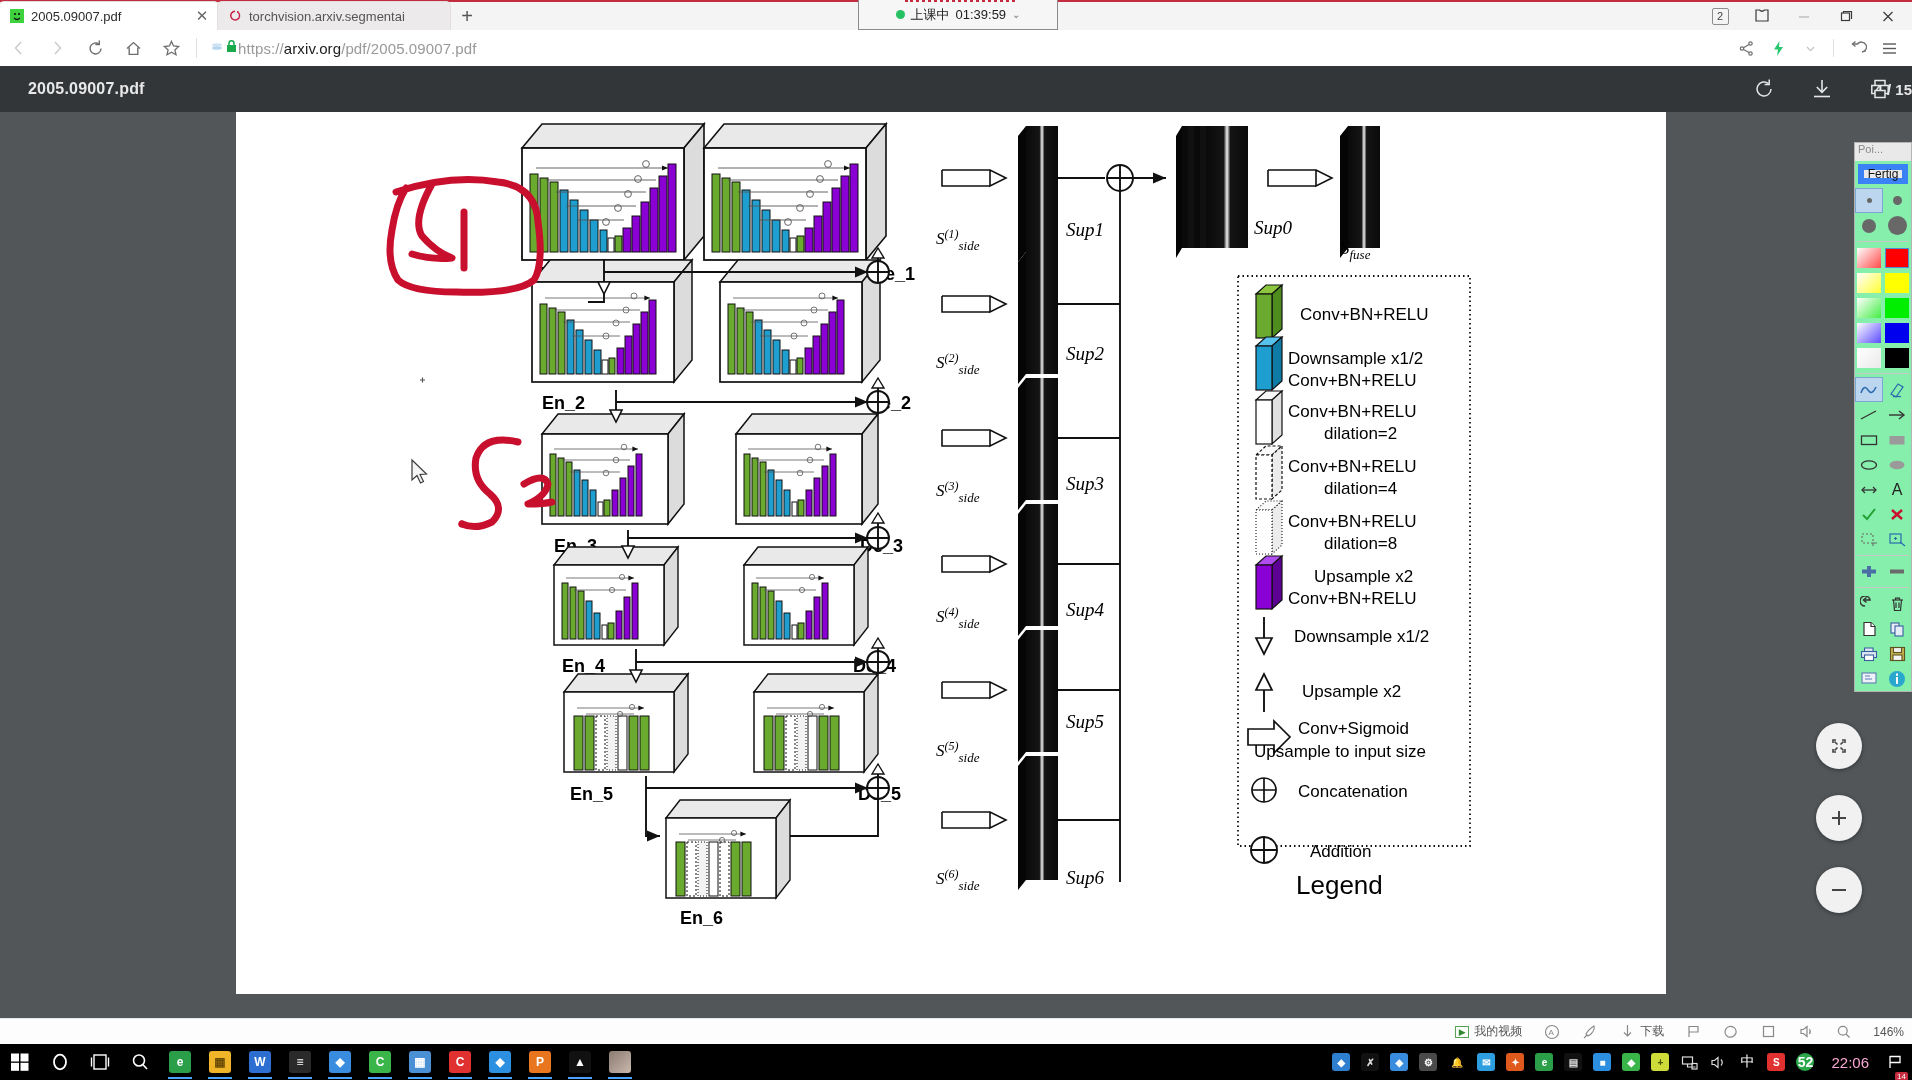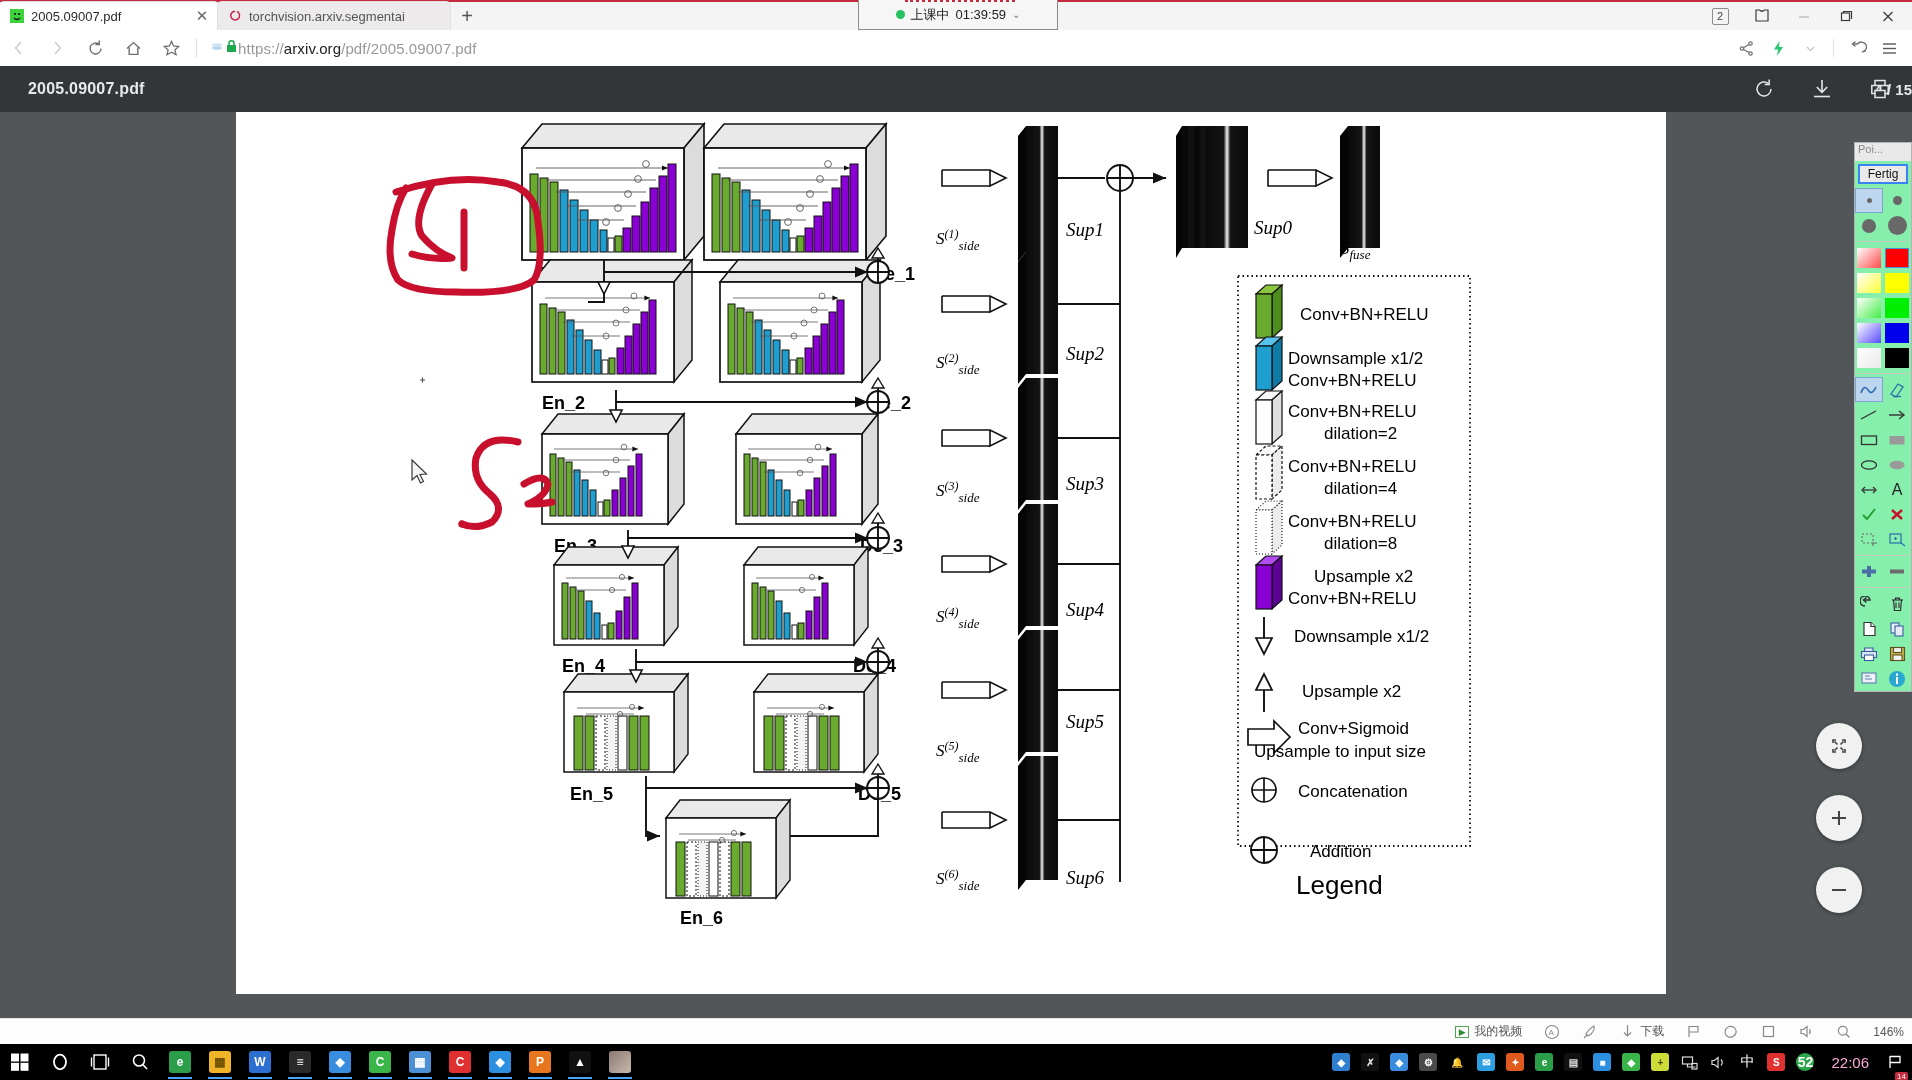--- a/index.html
+++ b/index.html
@@ -113,21 +113,21 @@
      justify-content:center; color:#fff; position:relative; }
   #notif .badge { position:absolute; right:0px; bottom:3px; background:#c42b3e;
      color:#fff; font-size:8px; border-radius:2px; padding:0 2px; }
 
   
   #paintbar { position:absolute; right:0; top:122px; width:58px;
      background:#86efac; border:1px solid #b4b4b4; z-index:9;
      display:flex; flex-direction:column; align-items:stretch;margin-top:20px; }
   #pb-title { height:18px; font-size:11px; color:#8a8a8a; padding-left:3px;
      background:#e9e9e9; overflow:hidden; white-space:nowrap; }
-  #pb-done { margin:3px 3px 4px 3px; height:20px; border:2px solid #3b82f6;
+  #pb-done { margin:3px 3px 4px 3px; height:20px; border:6px solid #3b82f6;
      background:#eaeaea; font-size:12px; color:#111; display:flex;
      align-items:center; justify-content:center; }
   .pbrow { display:flex; }
   .pbcell { width:28px; height:25px; display:flex; align-items:center;
      justify-content:center; }
   .pbcell.sel { background:#bcd6f0; border:1px solid #7aa6d2; }
   .pbsep { height:1px; background:#c8c8c8; margin:3px 2px; }
   .sw { width:24px; height:20px; }
   .sw.sel { outline:1px solid #4b8fd4; outline-offset:-1px; }
   .dotc { border-radius:50%; background:#686868; }

